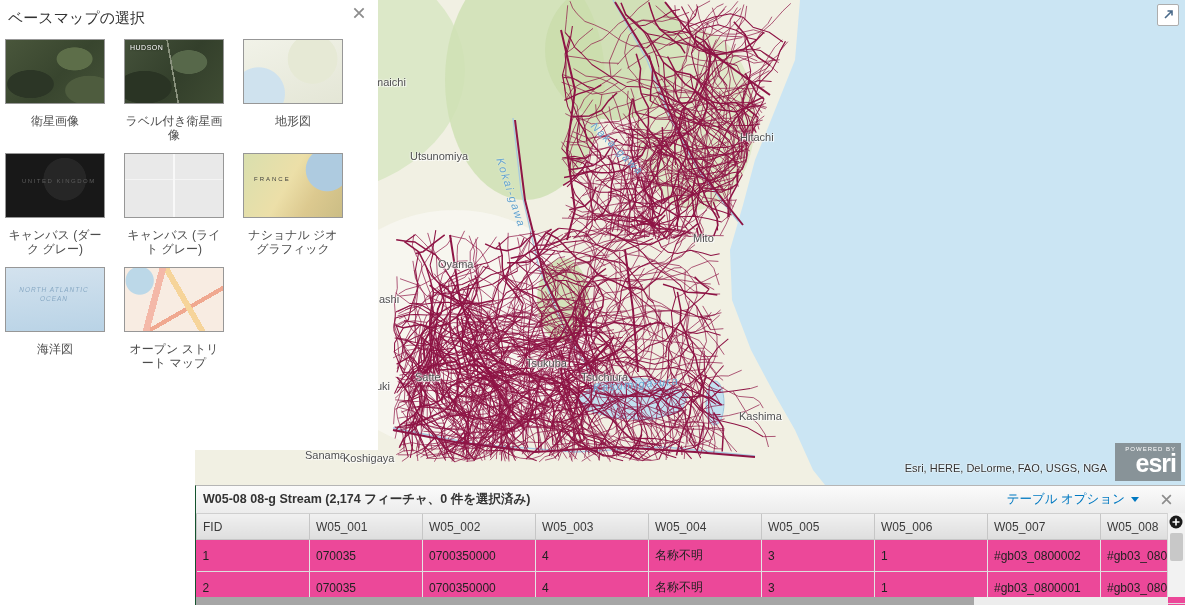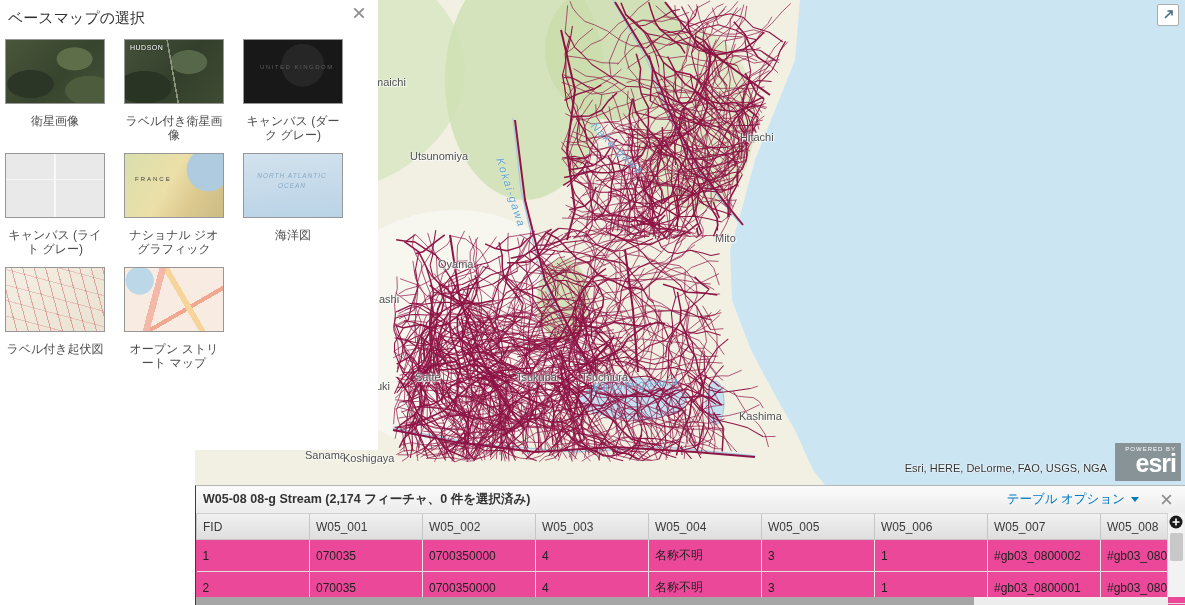--- a/index.html
+++ b/index.html
@@ -1361,24 +1361,24 @@
           <polyline points="198.0,430.0 260.0,442.0 340.0,452.0 420.0,447.0 500.0,452.0 560.0,457.0" fill="none" stroke="#8e1445" stroke-width="2" stroke-linejoin="round"></polyline>
           <polyline points="430.0,250.0 438.0,310.0 443.0,372.0" fill="none" stroke="#8e1445" stroke-width="2" stroke-linejoin="round"></polyline>
         </g>
     </svg>
 
     <div id="map-labels">
         <span class="city-label" style="left: 176px; top: 76px;">Imaichi</span>
         <span class="city-label" style="left: 215px; top: 150px;">Utsunomiya</span>
         <span class="city-label" style="left: 545px; top: 131px;">Hitachi</span>
         <span class="city-label" style="left: 243px; top: 258px;">Oyama</span>
-        <span class="city-label" style="left: 520px; top: 232px; text-align: right;">Mito</span>
+        <span class="city-label" style="left: 498px; top: 232px; text-align: right;">Mito</span>
         <span class="city-label" style="left: 184px; top: 293px;">ashi</span>
         <span class="city-label" style="left: 220px; top: 371px;">Satte</span>
-        <span class="city-label" style="left: 321px; top: 371px;">Tsukuba</span>
+        <span class="city-label" style="left: 321px; top: 357px; padding-left: 10px;">Tsukuba</span>
         <span class="city-label" style="left: 386px; top: 371px;">Tsuchiura</span>
         <span class="city-label" style="left: 181px; top: 380px;">uki</span>
         <span class="city-label" style="left: 544px; top: 410px;">Kashima</span>
         <span class="city-label" style="left: 110px; top: 449px;">Sanama</span>
         <span class="city-label" style="left: 140px; top: 452px; padding-left: 8px;">Koshigaya</span>
         <span class="water-label" style="left: 305px; top: 152px; transform: rotate(72deg);">Kokai-gawa</span>
         <span class="water-label" style="left: 398px; top: 118px; transform: rotate(45deg);">Naka-gawa</span>
         <span class="water-label" style="left: 398px; top: 382px; transform: rotate(-5deg);">Kasumiga-ura</span>
       </div>
 
@@ -1408,44 +1408,44 @@
           <div class="bm-thumb thumb-satellite"></div>
           <div class="bm-label">衛星画像</div>
         </div>
         <div class="bm-item">
           <div class="bm-thumb thumb-satellite-labels">
             <span class="thumb-text">HUDSON</span>
           </div>
           <div class="bm-label">ラベル付き衛星画像</div>
         </div>
         <div class="bm-item">
+          <div class="bm-thumb thumb-terrain"></div>
+          <div class="bm-label">地形図</div>
+        </div>
+        <div class="bm-item">
           <div class="bm-thumb thumb-canvas-dark">
             <span class="thumb-text">UNITED KINGDOM</span>
           </div>
           <div class="bm-label">キャンバス (ダーク グレー)</div>
         </div>
         <div class="bm-item">
           <div class="bm-thumb thumb-canvas-light"></div>
           <div class="bm-label">キャンバス (ライト グレー)</div>
         </div>
         <div class="bm-item">
           <div class="bm-thumb thumb-natgeo">
             <span class="thumb-text">FRANCE</span>
           </div>
           <div class="bm-label">ナショナル ジオグラフィック</div>
         </div>
         <div class="bm-item">
           <div class="bm-thumb thumb-ocean">
             <span class="thumb-text">NORTH ATLANTIC OCEAN</span>
           </div>
           <div class="bm-label">海洋図</div>
-        </div>
-        <div class="bm-item">
-          <div class="bm-thumb thumb-relief"></div>
-          <div class="bm-label">ラベル付き起伏図</div>
         </div>
         <div class="bm-item">
           <div class="bm-thumb thumb-osm"></div>
           <div class="bm-label">オープン ストリート マップ</div>
         </div>
       </div>
   </div>
 
   <div id="left-footer"></div>
 

